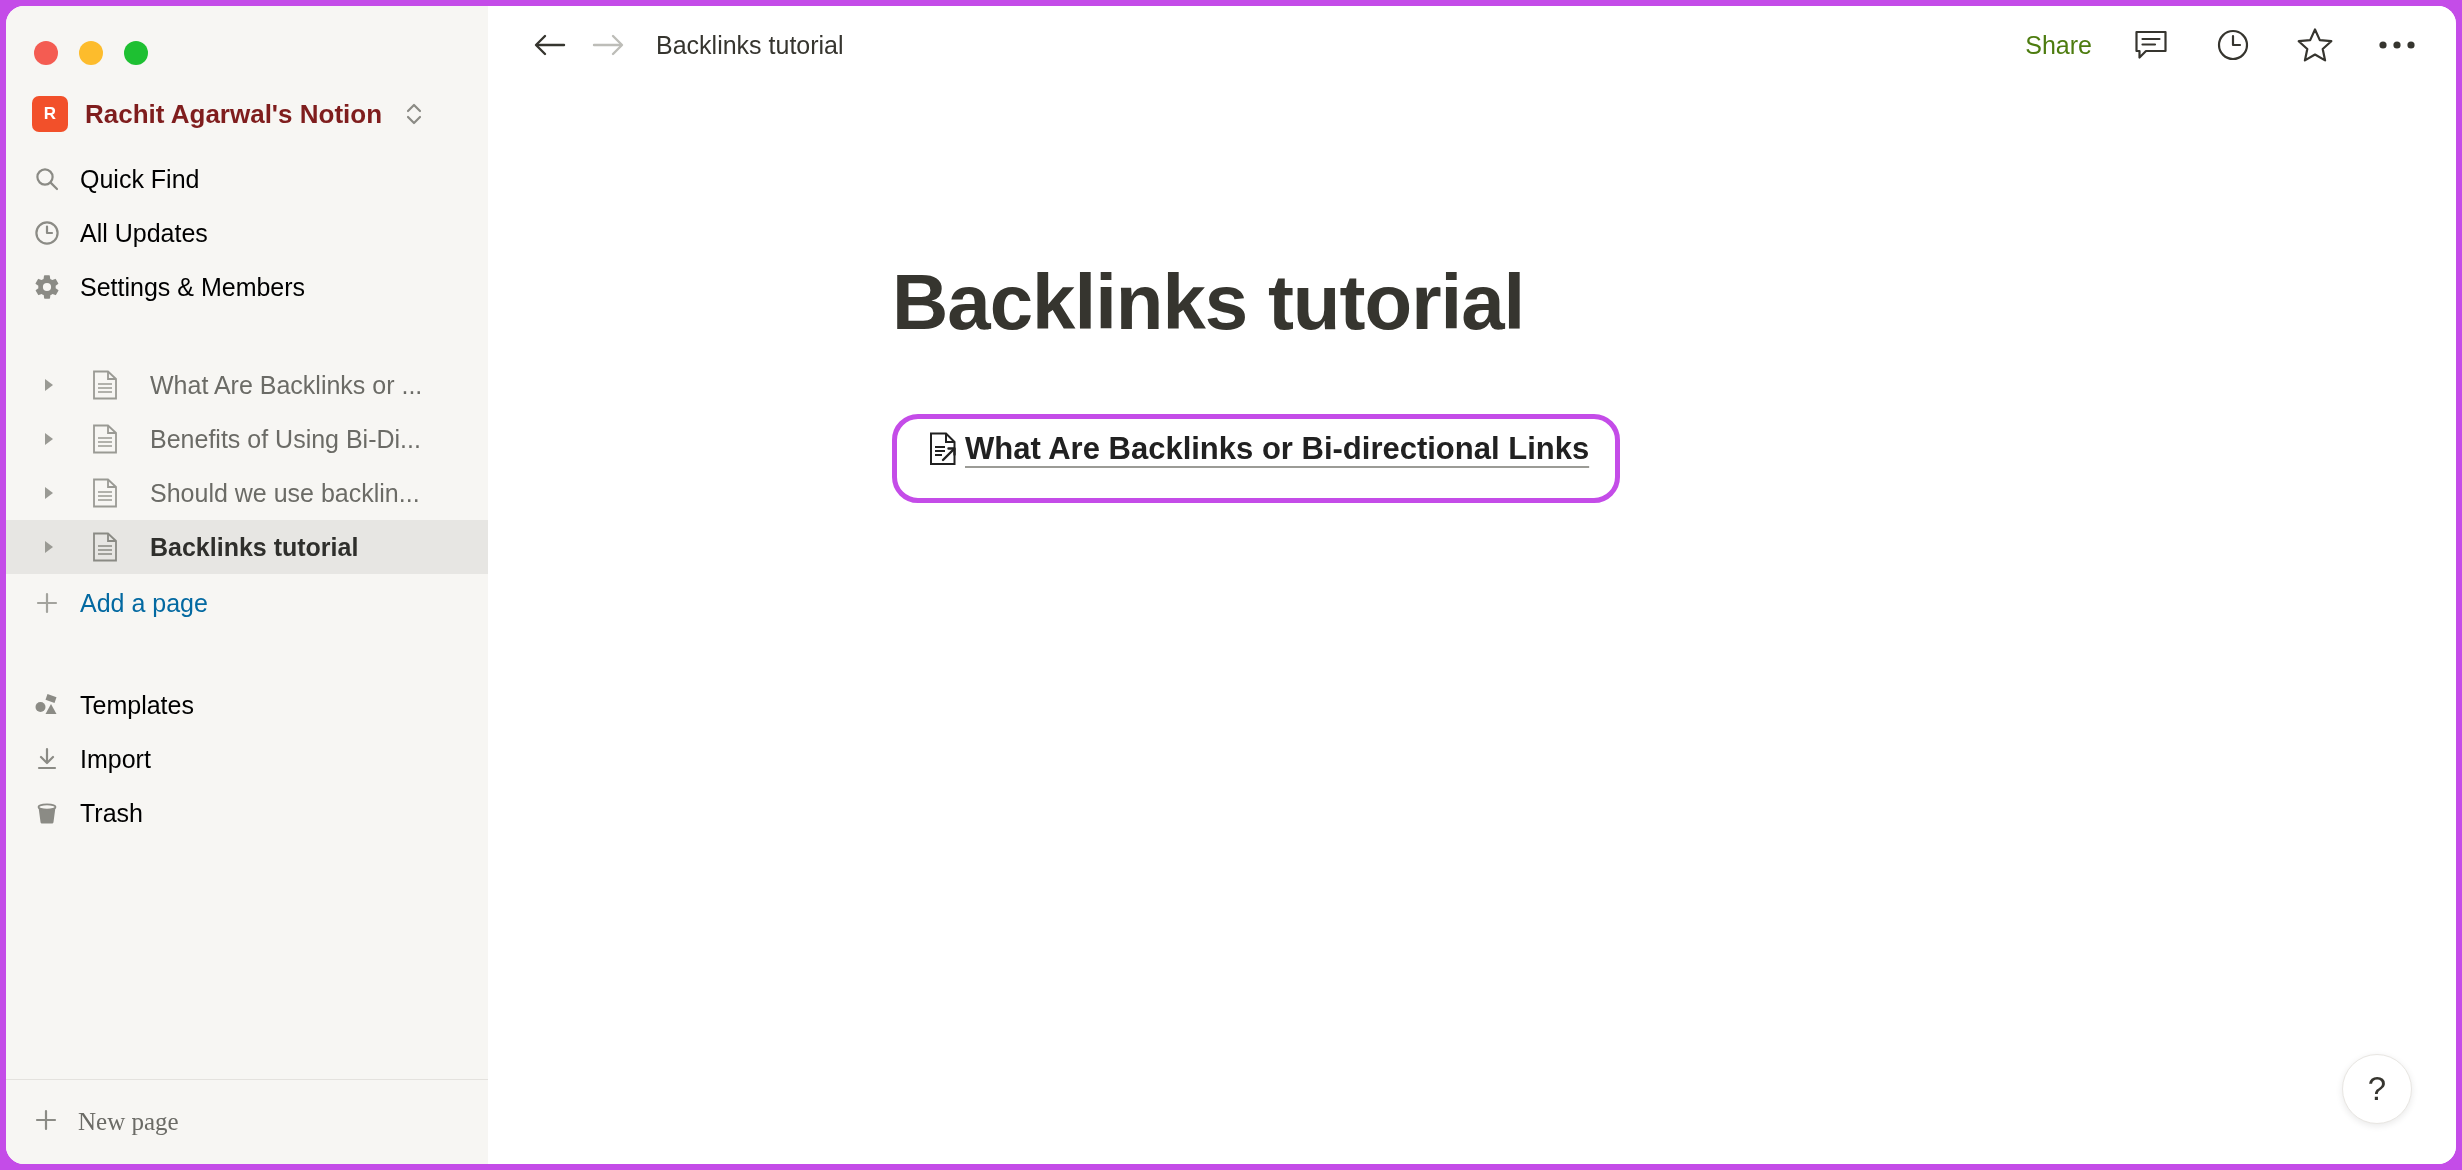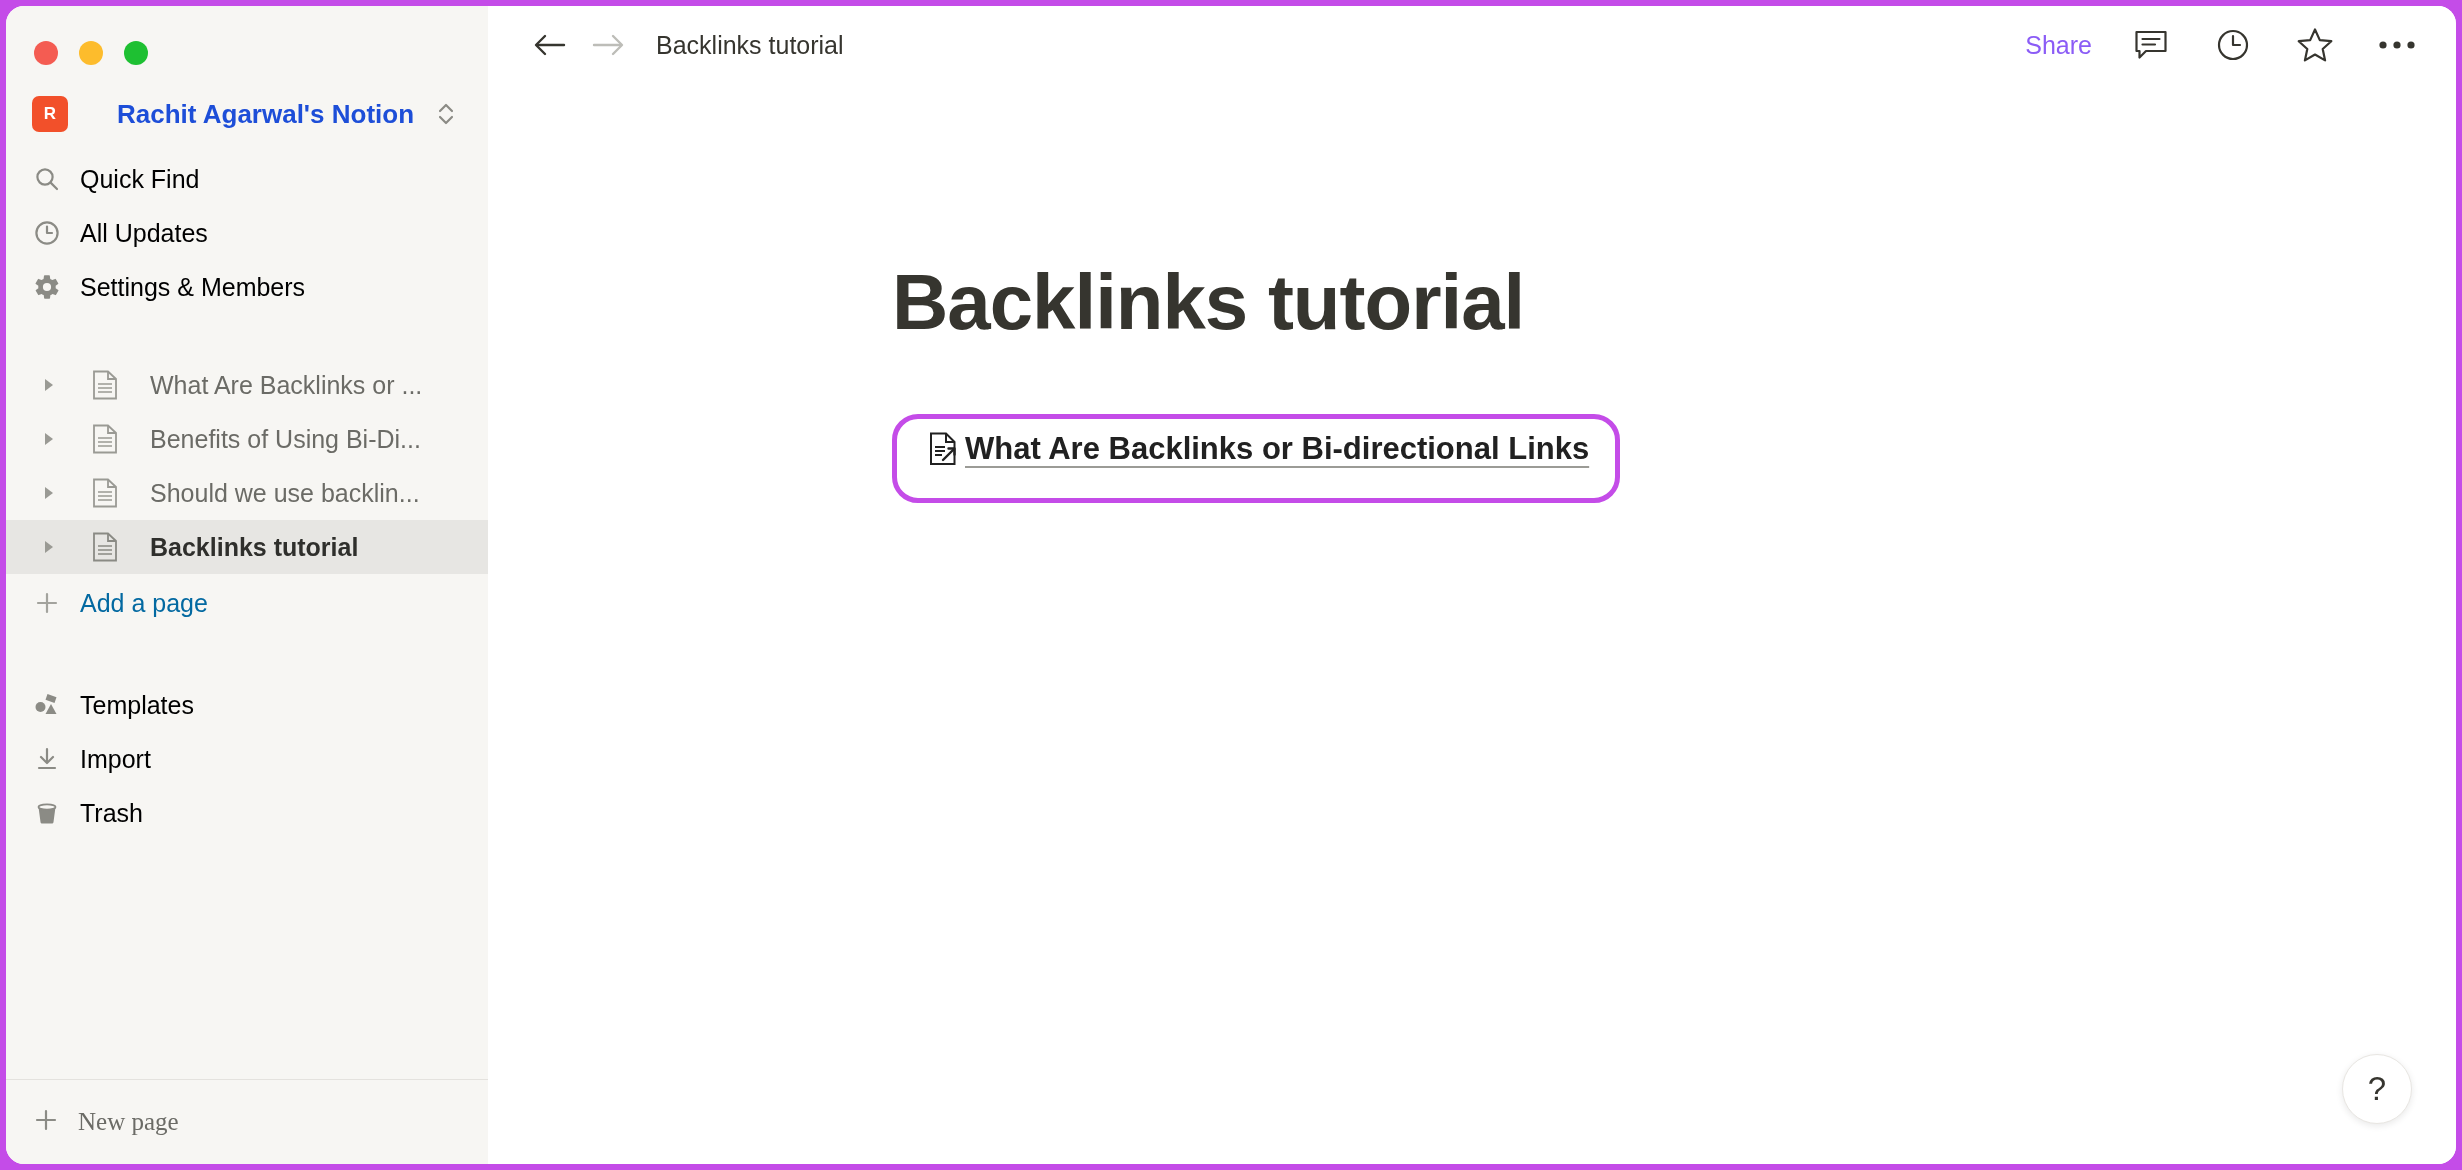--- a/index.html
+++ b/index.html
@@ -65,23 +65,22 @@
     font-size: 17px;
     font-weight: 600;
     display: flex;
     align-items: center;
     justify-content: center;
     flex: 0 0 36px;
   }
   .ws-name {
     font-size: 26px;
     font-weight: bold;
-    color: #1d4ed8;
+    color: #7f1d1d;
     white-space: nowrap;
-    margin-left: 32px;
   }
   .ws-chevron { margin-left: 4px; display:flex; align-items:center; }
 
   
   .srow {
     display: flex;
     align-items: center;
     height: 54px;
     padding: 0 26px;
     gap: 18px;
@@ -181,21 +180,21 @@
     cursor: pointer;
   }
   .topbar-right {
     margin-left: auto;
     display: flex;
     align-items: center;
     gap: 36px;
   }
   .share-btn {
     font-size: 25px;
-    color: #8b5cf6;
+    color: #4d7c0f;
     cursor: pointer;
     white-space: nowrap;
   }
   .tb-icon {
     width: 46px; height: 46px;
     display: flex; align-items: center; justify-content: center;
     cursor: pointer;
   }
 
   .page-body {

